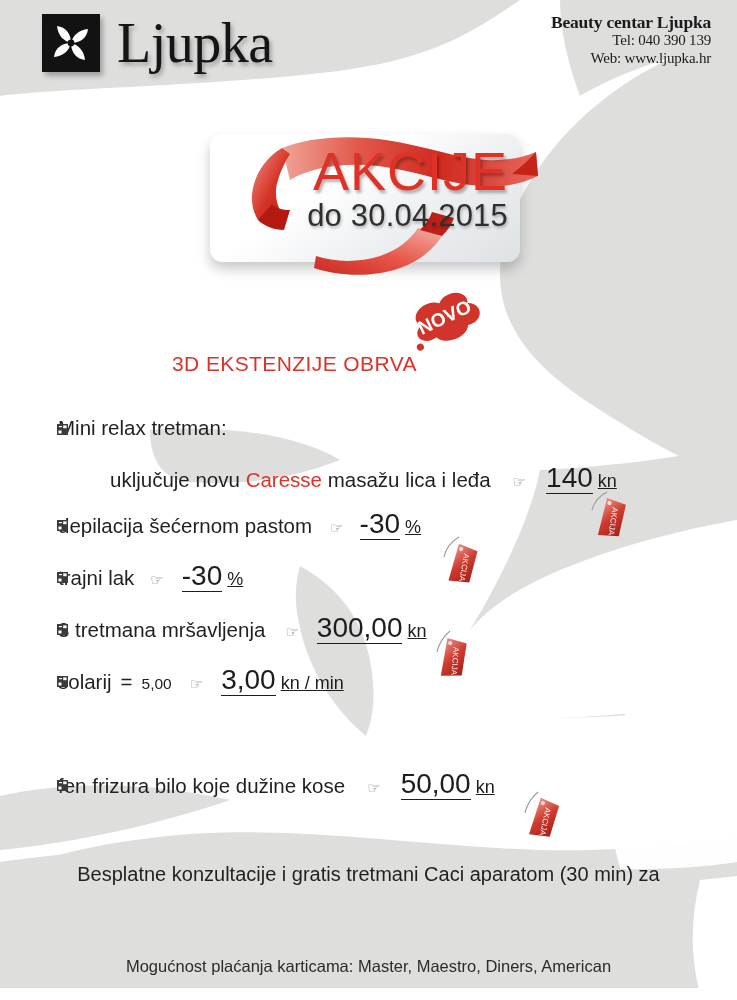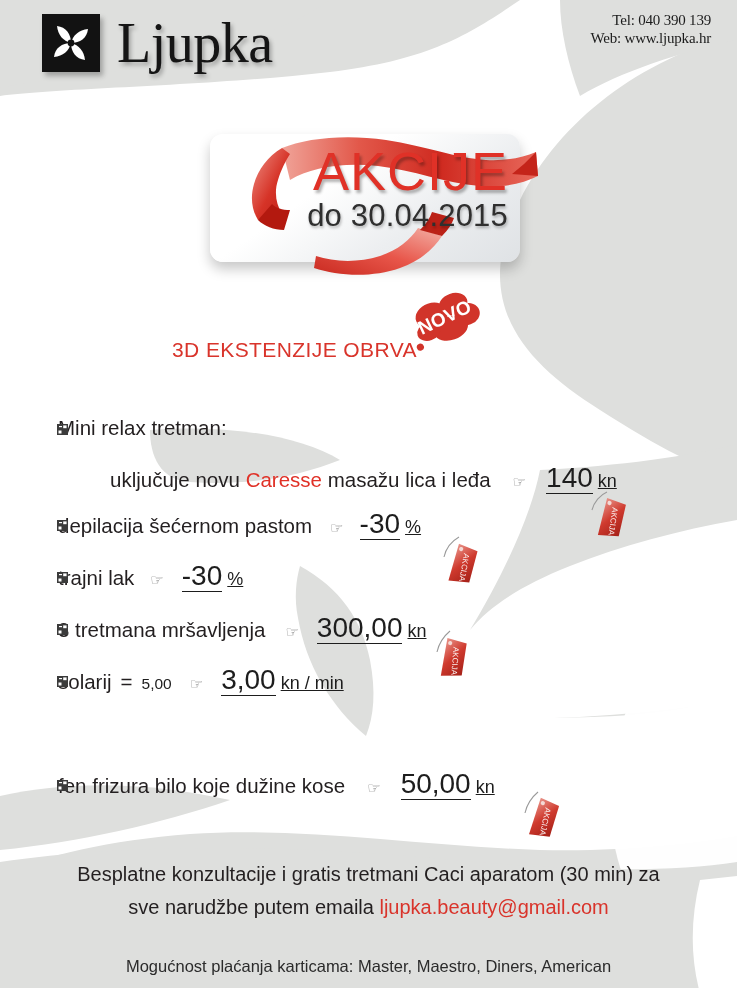--- a/index.html
+++ b/index.html
@@ -131,21 +131,21 @@
     top: 289px;
     width: 86px;
     height: 62px;
     z-index: 6;
   }
 
   
   .headline-3d {
     position: absolute;
     left: 172px;
-    top: 338px;
+    top: 352px;
     font-size: 21px;
     letter-spacing: 0.4px;
     color: #d9342b;
   }
 
   
   .list {
     position: absolute;
     left: 0;
     top: 414px;
@@ -320,20 +320,21 @@
             <path d="M29,29 C29,38 34,45 43,46 C42,37 37,31 29,29 Z"></path>
             <path d="M29,29 C20,29 13,34 12,43 C21,42 27,37 29,29 Z"></path>
           </g>
           <circle cx="29" cy="29" r="3.4" fill="#121212"></circle>
         </svg>
       </div>
       <div class="logo-word">Ljupka</div>
     </div>
 
     <div class="contact">
+      <div class="c-title">Beauty centar Ljupka</div>
       <div class="c-line">Tel: 040 390 139</div>
       <div class="c-line">Web: www.ljupka.hr</div>
     </div>
   </div>
 
   <div class="banner">
     <svg width="356" height="160" viewBox="0 0 356 160" style="position:absolute;left:0;top:0;z-index:3;">
       <defs>
         <linearGradient id="rib1" x1="0" y1="0" x2="1" y2="0">
           <stop offset="0%" stop-color="#f0a398"></stop>
@@ -554,18 +555,17 @@
       <g transform="rotate(24 23 36)">
         <path d="M13,14 L33,14 L37,46 L17,52 Z" fill="url(#tg1)"></path>
         <circle cx="17" cy="18" r="2.1" fill="#f3d9d5"></circle>
         <text x="26" y="36" fill="#ffffff" font-family="Liberation Sans, sans-serif" font-size="8" text-anchor="middle" transform="rotate(78 26 34)" opacity="0.92">AKCIJA</text>
       </g>
     </svg>
   </div>
 
   <div class="footer-note">
     <div>Besplatne konzultacije i gratis tretmani Caci aparatom (30 min) za</div>
-    <div><span>sve narudžbe putem emaila </span><span class="email">ljupka.beauty@gmail.com</span></div>
   </div>
 
   <div class="cards-line">Mogućnost plaćanja karticama: Master, Maestro, Diners, American</div>
 
 </div>
 
 </body></html>

